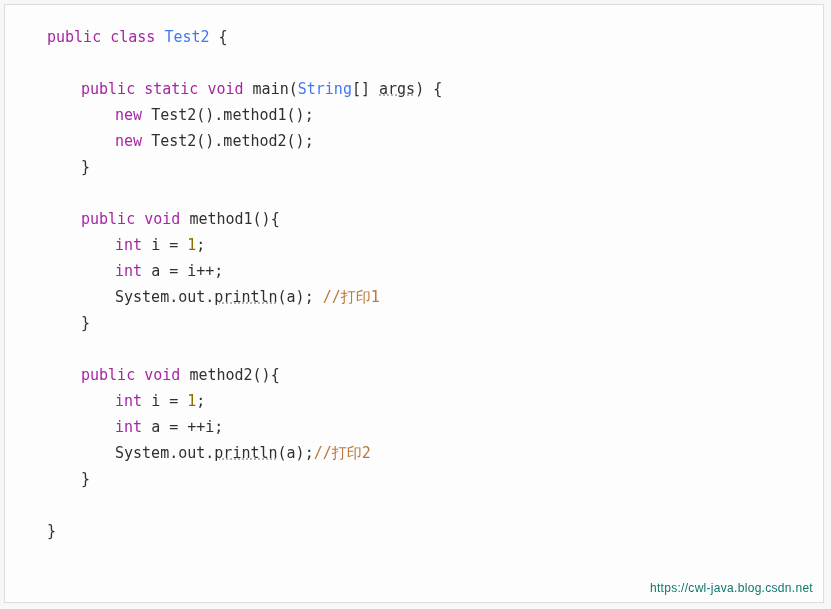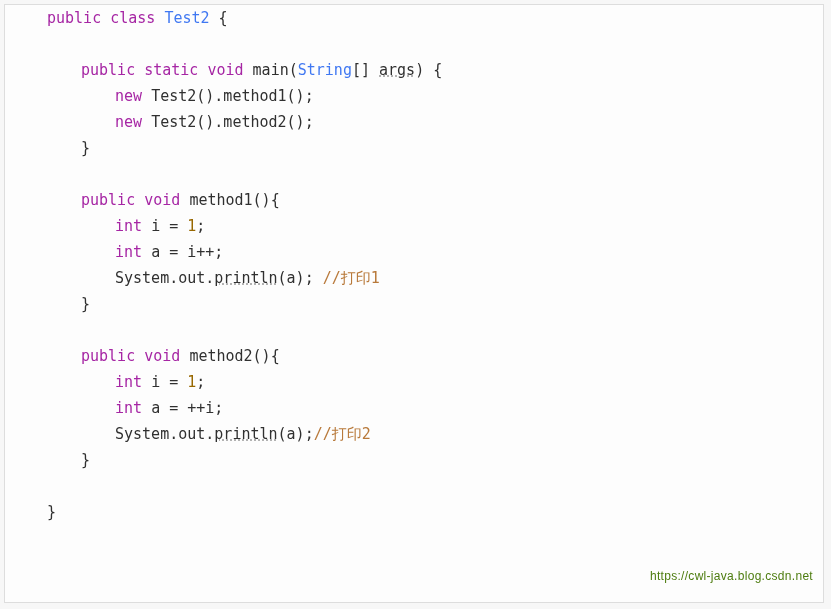--- a/index.html
+++ b/index.html
@@ -6,21 +6,21 @@
     margin: 0;
     padding: 0;
     background: #f7f7f7;
     font-family: Consolas, "Courier New", monospace;
     font-size: 15px;
     line-height: 26px;
   }
   .code-container {
     border: 1px solid #ddd;
     background: #fdfdfd;
-    padding: 0 8px;
+    padding: 19px 8px;
     margin: 4px;
     box-sizing: border-box;
     width: 820px;
     height: 599px;
     position: relative;
   }
   pre {
     margin: 0;
     white-space: pre;
     color: #303030;
@@ -29,23 +29,23 @@
   .cls { color: #4078f2; } 
   .num { color: #986801; }
   .comment-cn { color: #b8793a; }
   .dotted {
     text-decoration-line: underline;
     text-decoration-style: dotted;
     text-decoration-color: #999;
   }
   .watermark {
     position: absolute;
-    bottom: 13px;
+    bottom: 1px;
     right: 10px;
-    color: #4d7c0f;
+    color: #0f766e;
     font-family: Arial, sans-serif;
     font-size: 12px;
     letter-spacing: 0.3px;
   }
   .indent1 { padding-left: 34px; }
   .indent2 { padding-left: 68px; }
   .indent3 { padding-left: 102px; }
 </style>
 </head>
 <body>

